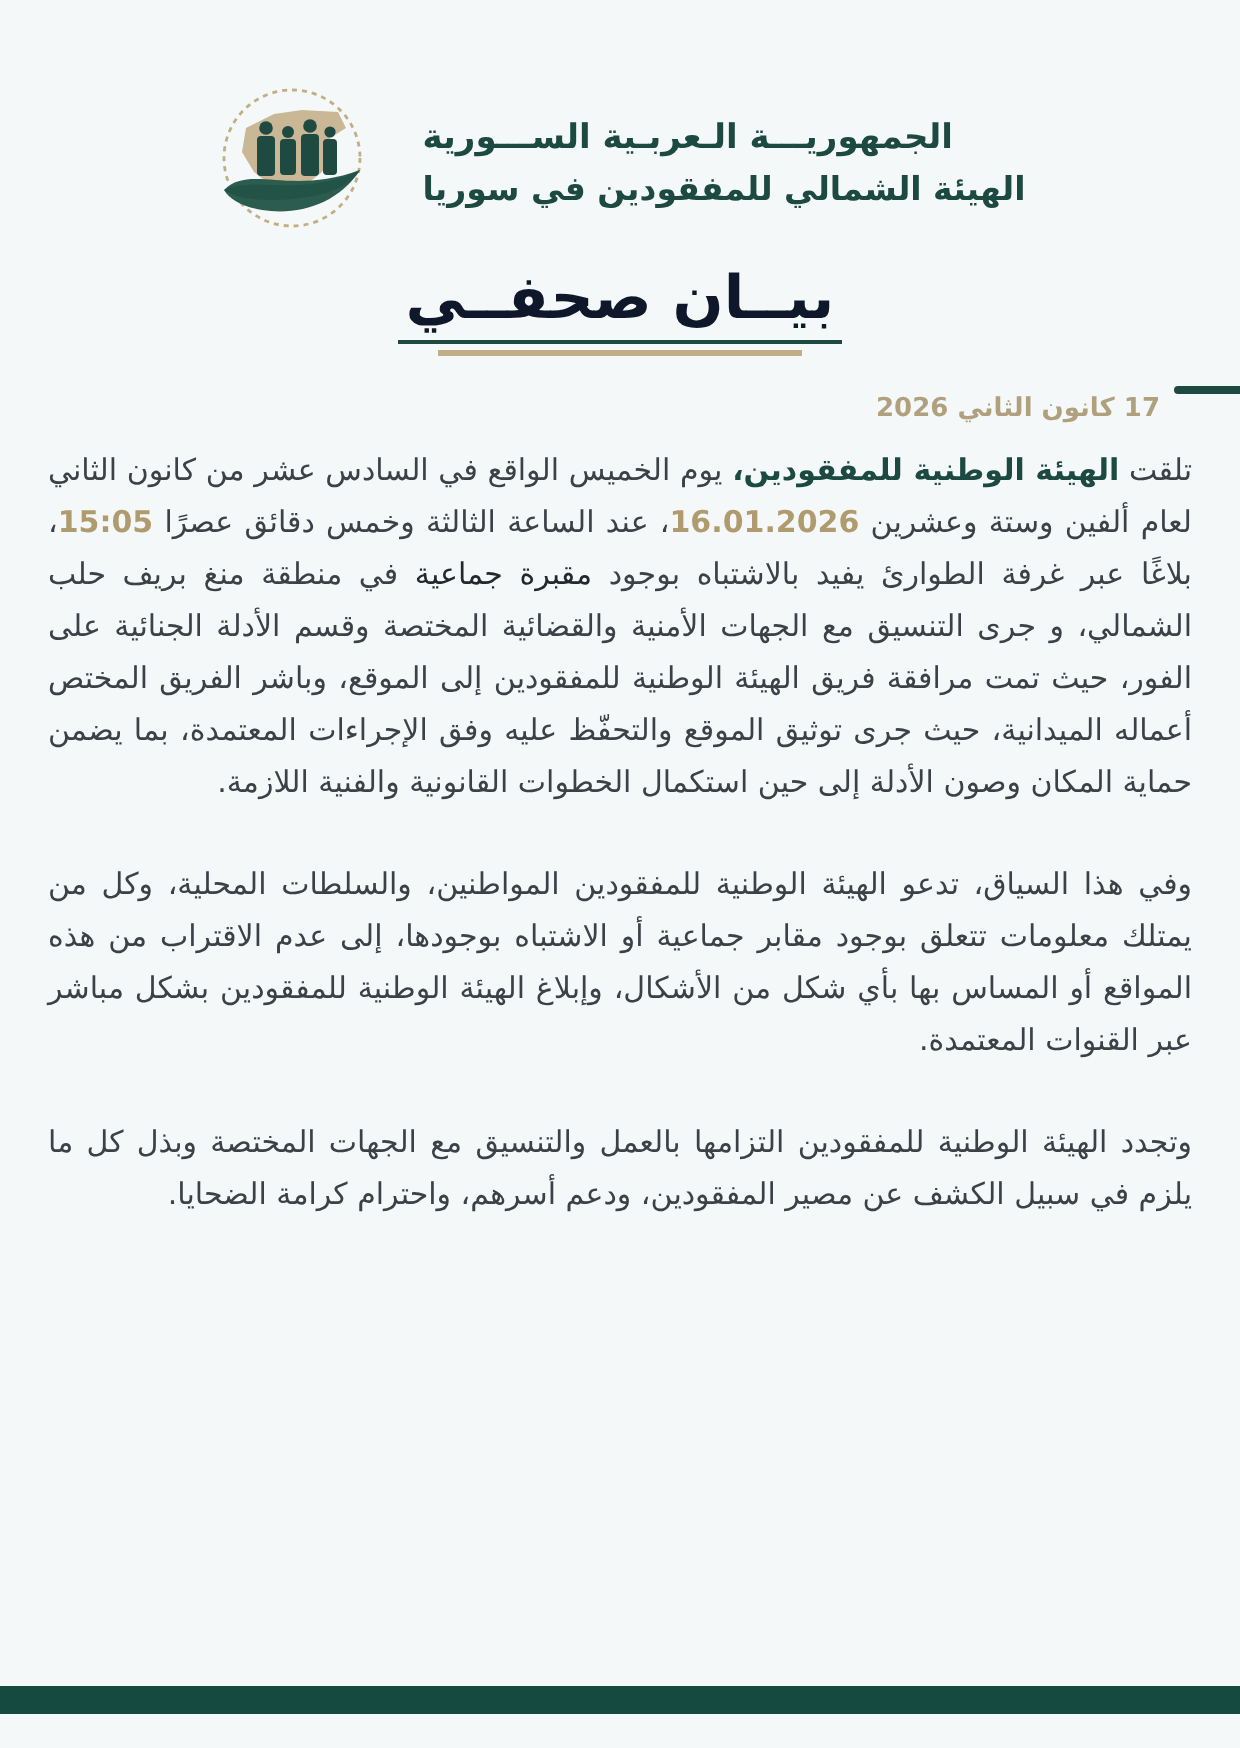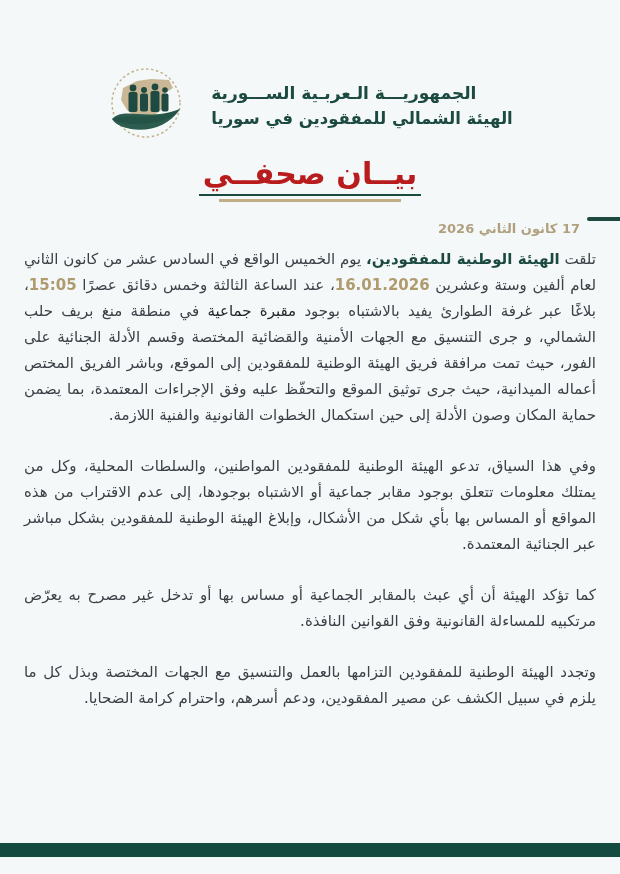--- a/index.html
+++ b/index.html
@@ -12,41 +12,41 @@
     overflow: hidden;
   }
   .page {
     position: relative;
     width: 620px;
     height: 874px;
     direction: rtl;
   }
   
   .header {
-    padding-top: 66px;
+    padding-top: 42px;
     display: flex;
     flex-direction: row;
     justify-content: center;
     align-items: center;
     gap: 26px;
   }
   .org-lines {
     text-align: left;
     direction: rtl;
     color: #1c4a41;
     font-weight: bold;
   }
   .org-line1 { font-size: 17px; line-height: 26px; letter-spacing: 0.5px; }
   .org-line2 { font-size: 16.5px; line-height: 25px; }
   .logo-wrap { width: 78px; height: 78px; flex: 0 0 auto; }
   
   .title-block { text-align: center; margin-top: 12px; }
   .title-text {
     display: inline-block;
-    color: #b91c1c;
+    color: #0f172a;
     font-size: 30px;
     font-weight: bold;
     line-height: 36px;
     border-bottom: 2px solid #1c4a41;
     padding: 0 4px 2px 4px;
   }
   .title-underline-tan {
     width: 182px;
     height: 2.5px;
     background: #c2ae85;
@@ -138,20 +138,19 @@
     <div class="title-underline-tan"></div>
   </div>
 
   <div class="date-row">
     <div class="date-dash"></div>
     <div class="date-text">17 كانون الثاني 2026</div>
   </div>
 
   <div class="doc-body">
     <p><span>تلقت </span><span class="seg-bold-green">الهيئة الوطنية للمفقودين،</span><span> يوم الخميس الواقع في السادس عشر من كانون الثاني لعام ألفين وستة وعشرين </span><span class="seg-bold-tan">16.01.2026</span><span>، عند الساعة الثالثة وخمس دقائق عصرًا </span><span class="seg-bold-tan">15:05</span><span>، بلاغًا عبر غرفة الطوارئ يفيد بالاشتباه بوجود </span><span class="seg-bold-dark">مقبرة جماعية</span><span> في منطقة منغ بريف حلب الشمالي، و جرى التنسيق مع الجهات الأمنية والقضائية المختصة وقسم الأدلة الجنائية على الفور، حيث تمت مرافقة فريق الهيئة الوطنية للمفقودين إلى الموقع، وباشر الفريق المختص أعماله الميدانية، حيث جرى توثيق الموقع والتحفّظ عليه وفق الإجراءات المعتمدة، بما يضمن حماية المكان وصون الأدلة إلى حين استكمال الخطوات القانونية والفنية اللازمة.</span></p>
-    <p>وفي هذا السياق، تدعو الهيئة الوطنية للمفقودين المواطنين، والسلطات المحلية، وكل من يمتلك معلومات تتعلق بوجود مقابر جماعية أو الاشتباه بوجودها، إلى عدم الاقتراب من هذه المواقع أو المساس بها بأي شكل من الأشكال، وإبلاغ الهيئة الوطنية للمفقودين بشكل مباشر عبر الجنائية المعتمدة.</p>
-    <p>كما تؤكد الهيئة أن أي عبث بالمقابر الجماعية أو مساس بها أو تدخل غير مصرح به يعرّض مرتكبيه للمساءلة القانونية وفق القوانين النافذة.</p>
+    <p>وفي هذا السياق، تدعو الهيئة الوطنية للمفقودين المواطنين، والسلطات المحلية، وكل من يمتلك معلومات تتعلق بوجود مقابر جماعية أو الاشتباه بوجودها، إلى عدم الاقتراب من هذه المواقع أو المساس بها بأي شكل من الأشكال، وإبلاغ الهيئة الوطنية للمفقودين بشكل مباشر عبر القنوات المعتمدة.</p>
     <p>وتجدد الهيئة الوطنية للمفقودين التزامها بالعمل والتنسيق مع الجهات المختصة وبذل كل ما يلزم في سبيل الكشف عن مصير المفقودين، ودعم أسرهم، واحترام كرامة الضحايا.</p>
   </div>
 
   <div class="footer-bar"></div>
 
 </div>
 
 </body></html>

